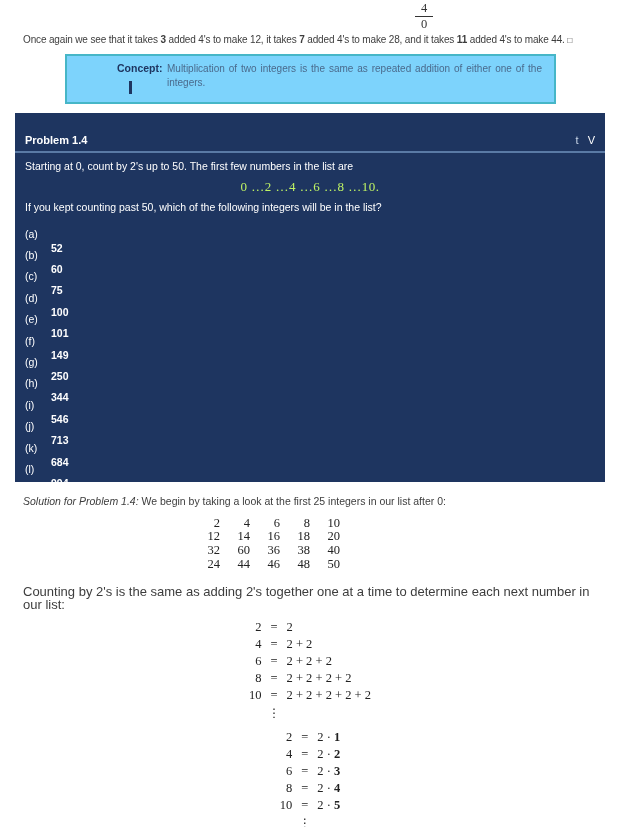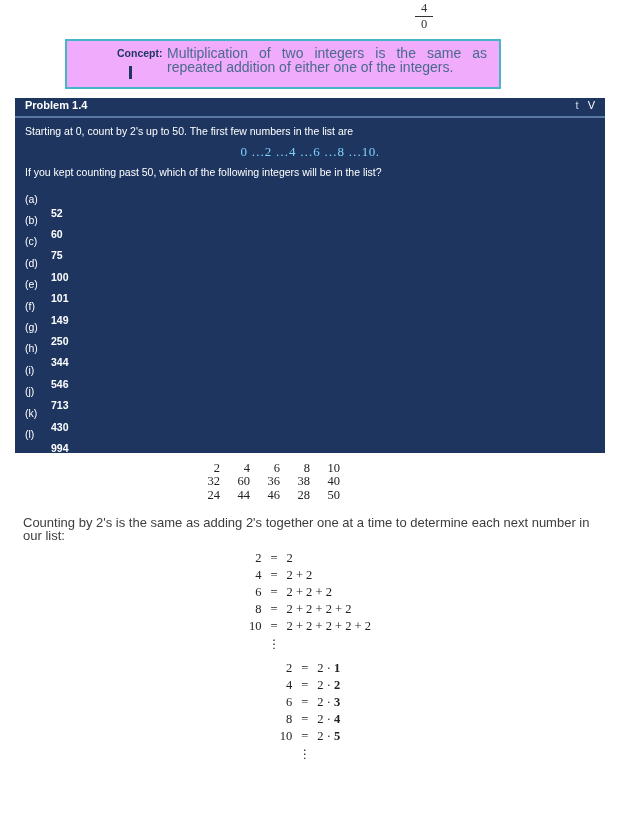--- a/index.html
+++ b/index.html
@@ -16,41 +16,41 @@
   .frac-num { display:block; border-bottom:1px solid #333; padding:0 3px 1px; }
   .frac-den { display:block; padding-top:1px; }
 
   
   .intro-p { margin:4px 0 0 23px; font-size:10px; letter-spacing:-0.15px;
              white-space:nowrap; color:#3d3d3d; }
   .intro-p b { font-weight:bold; }
   .qed { font-size:8.5px; letter-spacing:0; }
 
   
-  .concept { margin:9px 0 0 65px; width:436px; min-height:46px;
-             border:2px solid #46b6c7; background:#f0abfc;
+  .concept { margin:9px 0 0 65px; width:491px; min-height:46px;
+             border:2px solid #46b6c7; background:#7dd3fc;
              display:flex; padding:6px 10px 8px 0; }
   .concept-left { flex:none; width:100px; padding-left:50px; }
   .concept-label { font-weight:bold; color:#1e3560; font-size:10.5px; }
   .concept-cursor { width:3px; height:13px; background:#1e3560; margin:7px 0 0 12px; }
-  .concept-text { flex:1; font-size:14px; line-height:13.5px; color:#4a6a8c;
+  .concept-text { flex:1; font-size:10px; line-height:13.5px; color:#4a6a8c;
                   text-align:justify; padding-right:2px; }
 
   
   .problem { margin:9px 15px 0 15px; background:#1e3560; color:#ffffff; }
   .p-header { display:flex; justify-content:space-between; align-items:flex-end;
-              padding:0 10px 4px 10px; border-bottom:2px solid #5a7aa5;
+              padding:20px 10px 4px 10px; border-bottom:2px solid #5a7aa5;
               font-size:11px; font-weight:bold; line-height:14px; }
   .hicons { font-weight:normal; display:flex; gap:9px; align-items:center; }
   .hicon { cursor:pointer; font-size:11px; }
   .hicon-t { color:#c9d6e8; }
   .hicon-v { color:#ffffff; }
-  .p-body { padding:7px 10px 8px 10px; font-size:10.5px; }
+  .p-body { padding:7px 10px 2px 10px; font-size:10.5px; }
   .p-body p { margin:0; line-height:13px; }
-  .seq { font-family:"Liberation Serif", serif; font-size:13px; color:#7dd3fc;
+  .seq { font-family:"Liberation Serif", serif; font-size:13px; color:#bef264;
          text-align:center; margin:6px 0 6px 0; line-height:16px; letter-spacing:0.5px; }
   .options { list-style:none; margin:9px 0 0 0; padding:0; }
   .options li { display:flex; align-items:center; height:21.4px; }
   .opt-label { width:26px; flex:none; }
   .opt-value { font-weight:bold;margin-top:28px; }
 
   
   .sol-lead { margin:13px 23px 0 23px; font-size:10.5px; line-height:13px; }
   .sol-lead i { font-style:italic; }
   .para { margin:13px 23px 0 23px; font-size:13px; line-height:13px; }
@@ -71,20 +71,21 @@
 </head>
 <body>
 
 <div>
 
   <div class="frac">
     <span class="frac-num">4</span>
     <span class="frac-den">0</span>
   </div>
 
+  <p class="intro-p"><span>Once again we see that it takes </span><b>3</b><span> added 4's to make 12, it takes </span><b>7</b><span> added 4's to make 28, and it takes </span><b>11</b><span> added 4's to make 44. </span><span class="qed">□</span></p>
 
   <div class="concept">
     <div class="concept-left">
       <div class="concept-label">Concept:</div>
       <div class="concept-cursor"></div>
     </div>
     <div class="concept-text">Multiplication of two integers is the same as repeated addition of either one of the integers.</div>
   </div>
 
   <div class="problem">
@@ -135,52 +136,60 @@
         <li>
             <span class="opt-label">(i)</span>
             <span class="opt-value">546</span>
           </li>
         <li>
             <span class="opt-label">(j)</span>
             <span class="opt-value">713</span>
           </li>
         <li>
             <span class="opt-label">(k)</span>
-            <span class="opt-value">430</span>
+            <span class="opt-value">684</span>
           </li>
         <li>
             <span class="opt-label">(l)</span>
             <span class="opt-value">994</span>
           </li>
       </ul>
     </div>
   </div>
 
+  <p class="sol-lead"><i>Solution for Problem 1.4:</i><span> We begin by taking a look at the first 25 integers in our list after 0:</span></p>
 
   <table class="grid">
     <tbody>
         <tr>
       <td>2</td>
           <td>4</td>
           <td>6</td>
           <td>8</td>
           <td>10</td>
     </tr>
     <tr>
+      <td>12</td>
+          <td>14</td>
+          <td>16</td>
+          <td>18</td>
+          <td>20</td>
+    </tr>
+    <tr>
       <td>32</td>
           <td>60</td>
           <td>36</td>
           <td>38</td>
           <td>40</td>
     </tr>
     <tr>
       <td>24</td>
           <td>44</td>
           <td>46</td>
-          <td>28</td>
+          <td>48</td>
           <td>50</td>
     </tr>
   </tbody>
     </table>
 
   <p class="para">Counting by 2's is the same as adding 2's together one at a time to determine each next number in our list:</p>
 
   <table class="eqs">
     <tbody>
         <tr>

